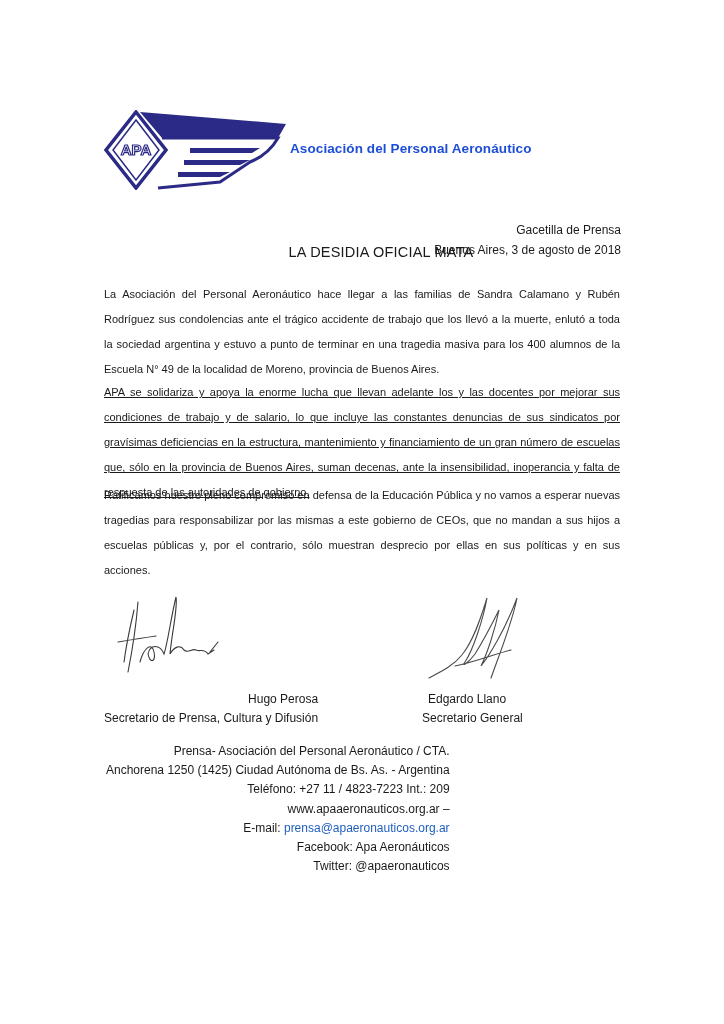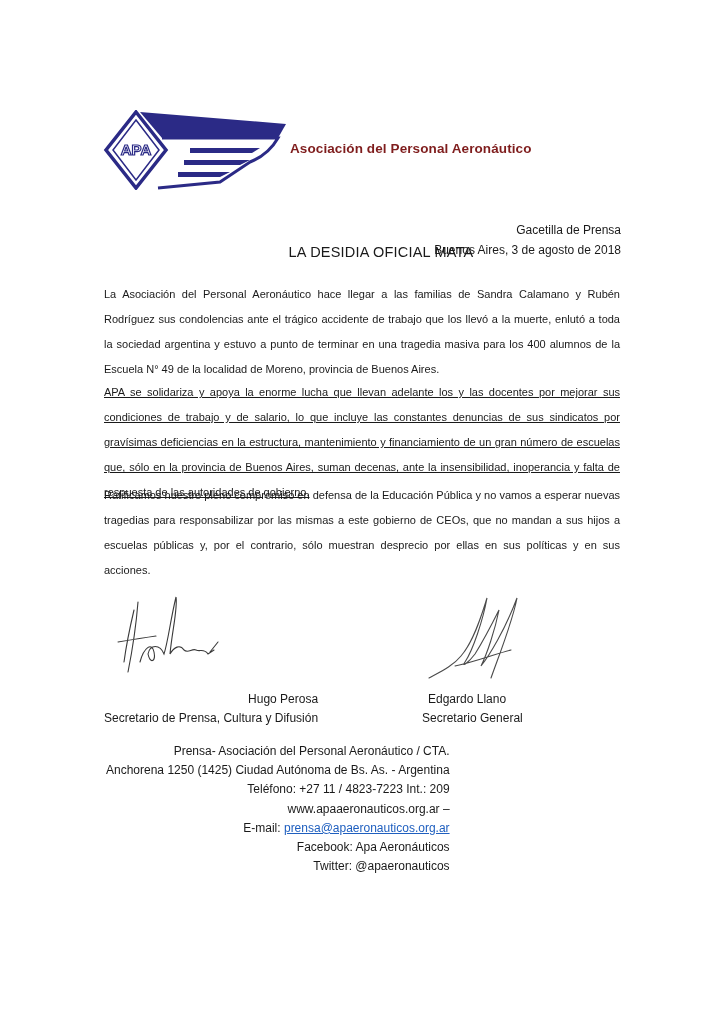--- a/index.html
+++ b/index.html
@@ -1,21 +1,21 @@
 <!DOCTYPE html>
 <html><head>
   <meta charset="utf-8">
   <style>
     html, body { margin: 0; padding: 0; background: #ffffff; }
     body { width: 724px; height: 1024px; position: relative; overflow: hidden;
            font-family: "Liberation Sans", "DejaVu Sans", sans-serif; color: #1a1a1a; }
     .page { position: absolute; inset: 0; }
 
     .logo { position: absolute; left: 100px; top: 110px; width: 186px; height: 80px; }
-    .org-name { position: absolute; left: 290px; top: 141px; font-size: 13.5px; font-weight: bold; color: #7f1d1d; letter-spacing: 0.1px; }
+    .org-name { position: absolute; left: 290px; top: 141px; font-size: 13.5px; font-weight: bold; color: #1d4ed8; letter-spacing: 0.1px; }
 
     .meta { position: absolute; right: 103px; top: 172px; text-align: right; font-size: 12px; line-height: 20px; margin-top: 48px; }
 
     .title { position: absolute; left: 0; right: 0; top: 244px; text-align: center; font-size: 14.5px; font-weight: normal; letter-spacing: 0.2px; padding-left: 38px; }
 
     .body-text { position: absolute; left: 104px; width: 516px; font-size: 11px; line-height: 25px; text-align: justify; }
     .p1 { top: 282px; }
     .p2 { top: 380px; text-decoration: underline; }
     .p3 { top: 483px; }
 
@@ -24,21 +24,21 @@
 
     .signer { position: absolute; font-size: 12px; line-height: 19px; }
     .signer1 { left: 104px; top: 690px; }
     .signer2 { left: 418px; top: 690px; }
     .signer .name1 { padding-left: 18px; text-align: right; }
     .signer2 .name2 { padding-left: 10px; }
     .signer2 .role2 { padding-left: 4px; }
 
     .contact { position: absolute; left: 104px; top: 742px; font-size: 12px; line-height: 19.2px; text-align: right; }
     .contact .indent { padding-left: 2px; }
-    .contact a { color: #1f5fbf; text-decoration: underline; }
+    .contact a { color: #1f5fbf; }
   </style>
 </head>
 <body>
 
 <div class="page">
 
   <svg class="logo" viewBox="0 0 186 80">
 
     <polygon points="40,2 186,14 178,28 62,28" fill="#2b2a86"></polygon>
 

